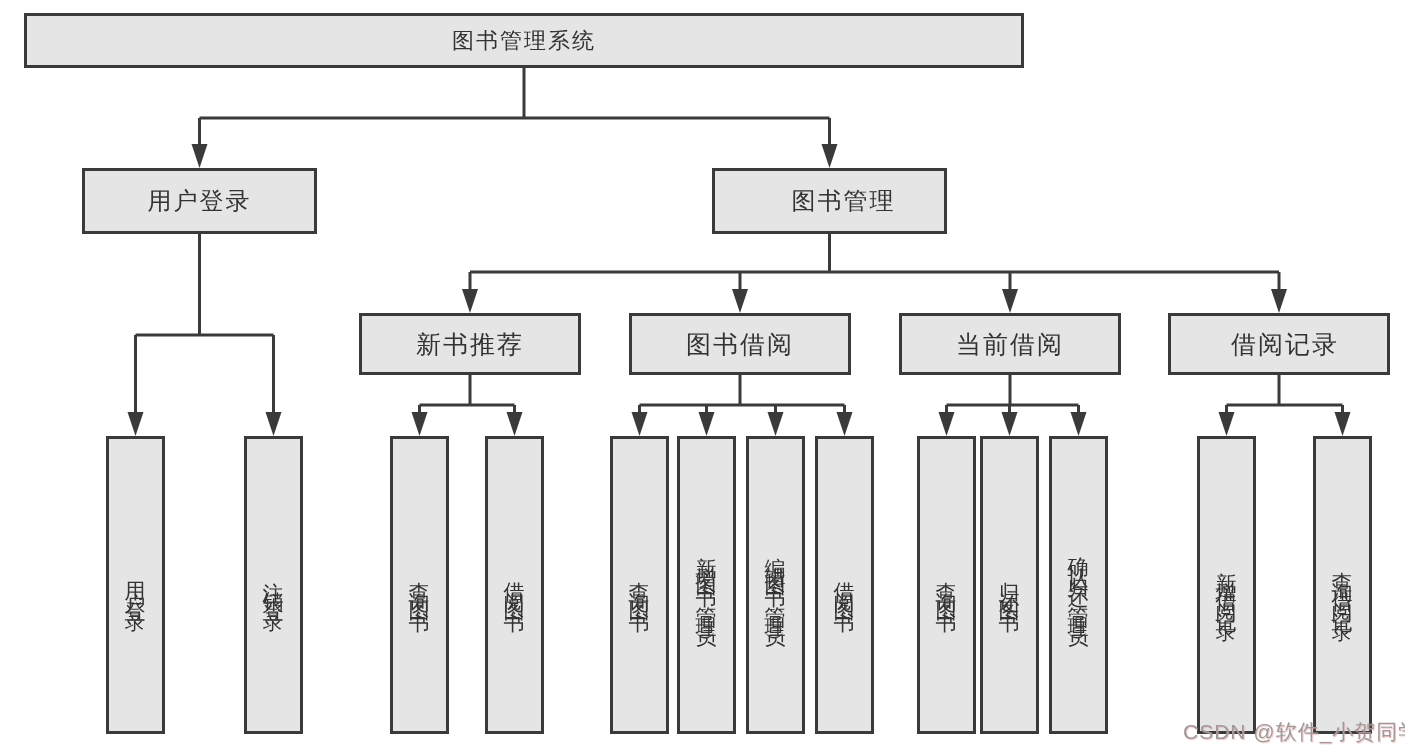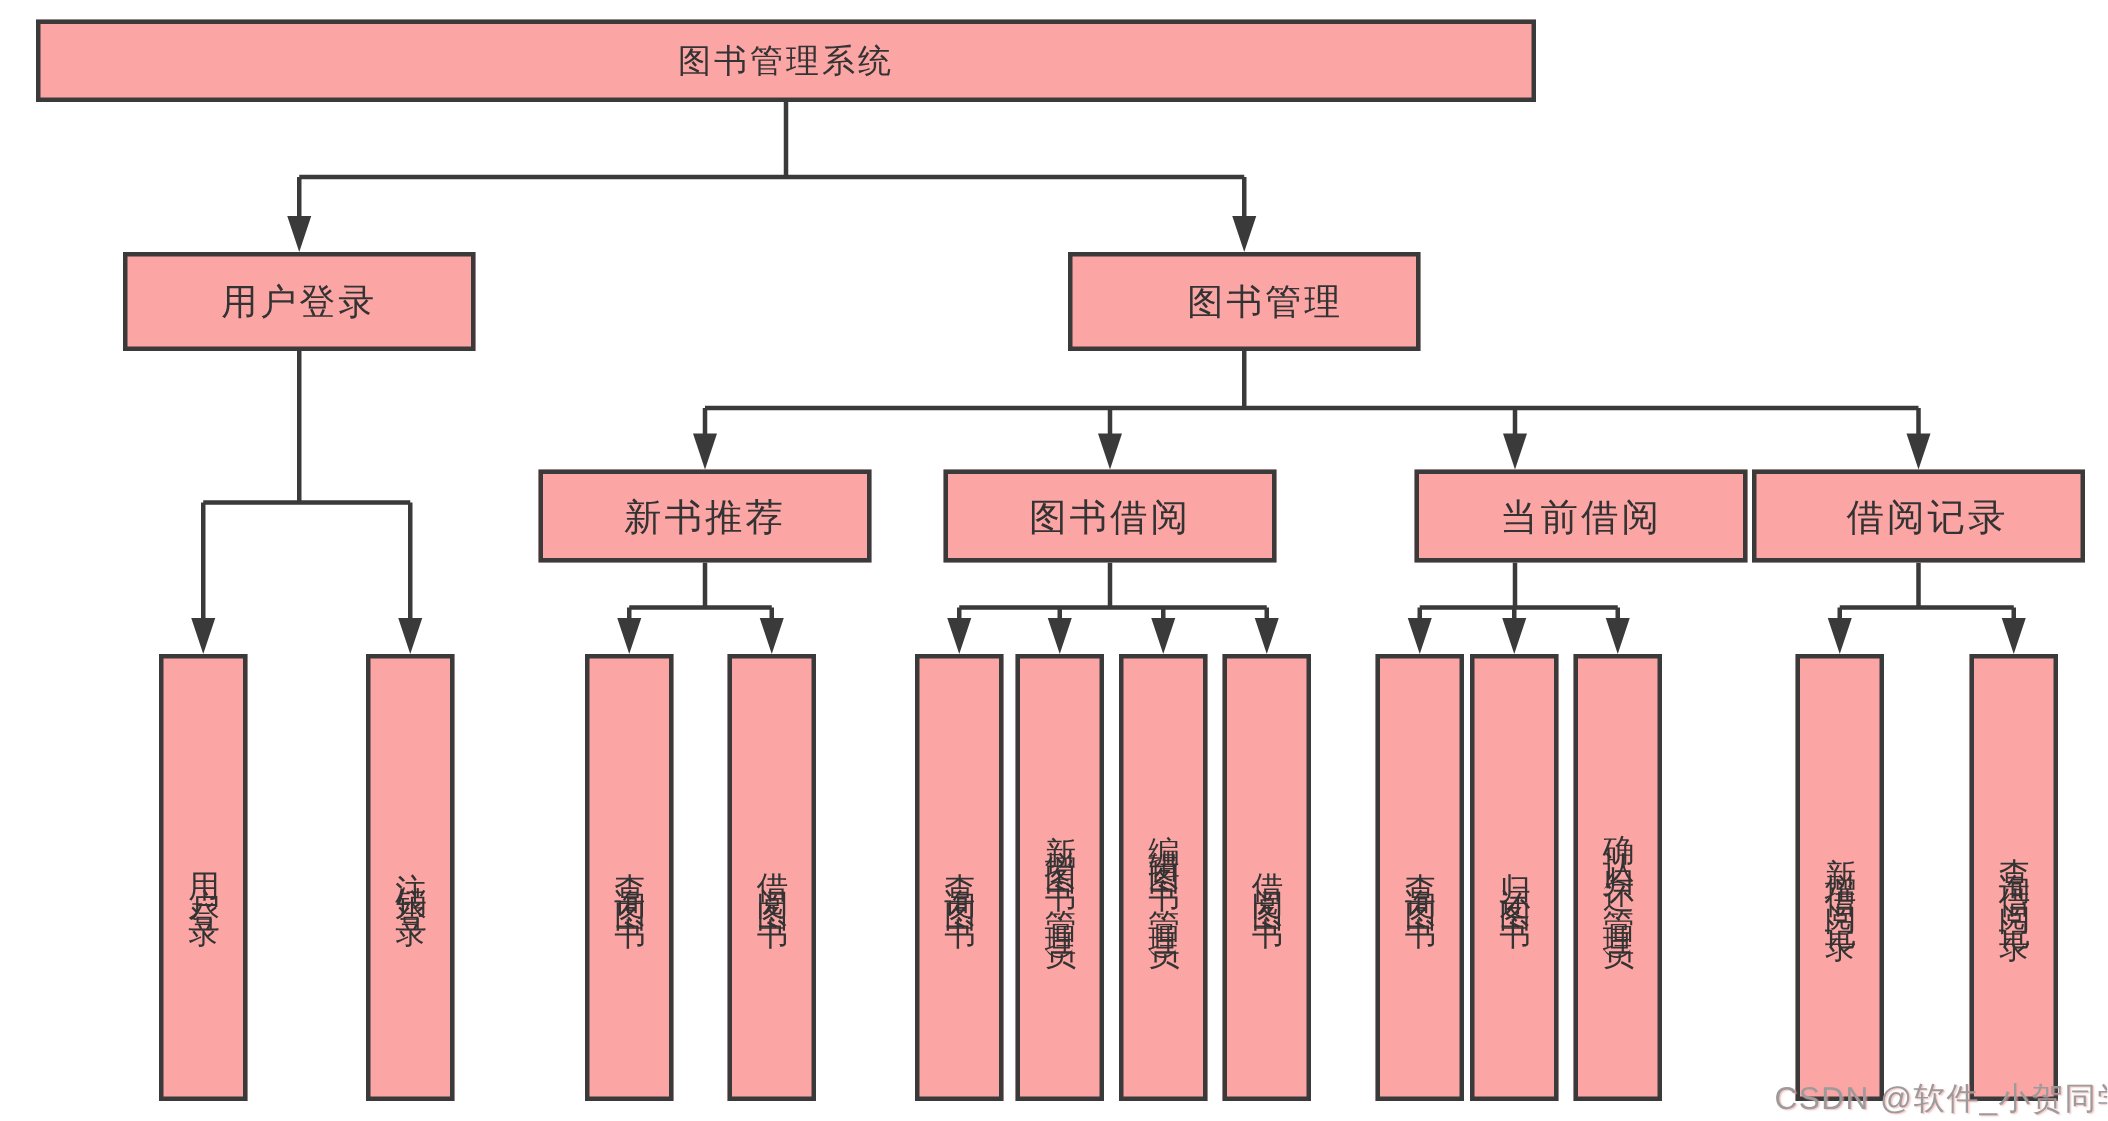--- a/index.html
+++ b/index.html
@@ -21,21 +21,21 @@
     left: 0;
     top: 0;
     width: 1405px;
     height: 747px;
     pointer-events: none;
   }
   .node {
     position: absolute;
     box-sizing: border-box;
     border: 3px solid #3a3a3a;
-    background: #fca5a5;
+    background: #e5e5e5;
     display: flex;
     align-items: center;
     justify-content: center;
     text-align: center;
   }
   .node-root  { left: 24px;  top: 13px;  width: 1000px; height: 55px; font-size: 22px; letter-spacing: 2px; }
   .node-l2    { top: 168px; width: 235px; height: 66px; font-size: 24px; letter-spacing: 2px; }
   .node-l3    { top: 313px; width: 222px; height: 62px; font-size: 25px; letter-spacing: 2px; }
   .leaf {
     top: 436px;
@@ -116,21 +116,21 @@
   <div class="node node-l2" style="left:712px;padding-left:28px;">
     <span>图书管理</span>
   </div>
 
   <div class="node node-l3" style="left:359px;">
     <span>新书推荐</span>
   </div>
   <div class="node node-l3" style="left:629px;align-items:center;">
     <span>图书借阅</span>
   </div>
-  <div class="node node-l3" style="left:899px;margin-left:44px;">
+  <div class="node node-l3" style="left:899px;">
     <span>当前借阅</span>
   </div>
   <div class="node node-l3" style="left:1168px;padding-left:12px;">
     <span>借阅记录</span>
   </div>
 
   <div class="node leaf" style="left:106px;">
     <span class="vtext">用户登录</span>
   </div>
   <div class="node leaf" style="left:244px;">

